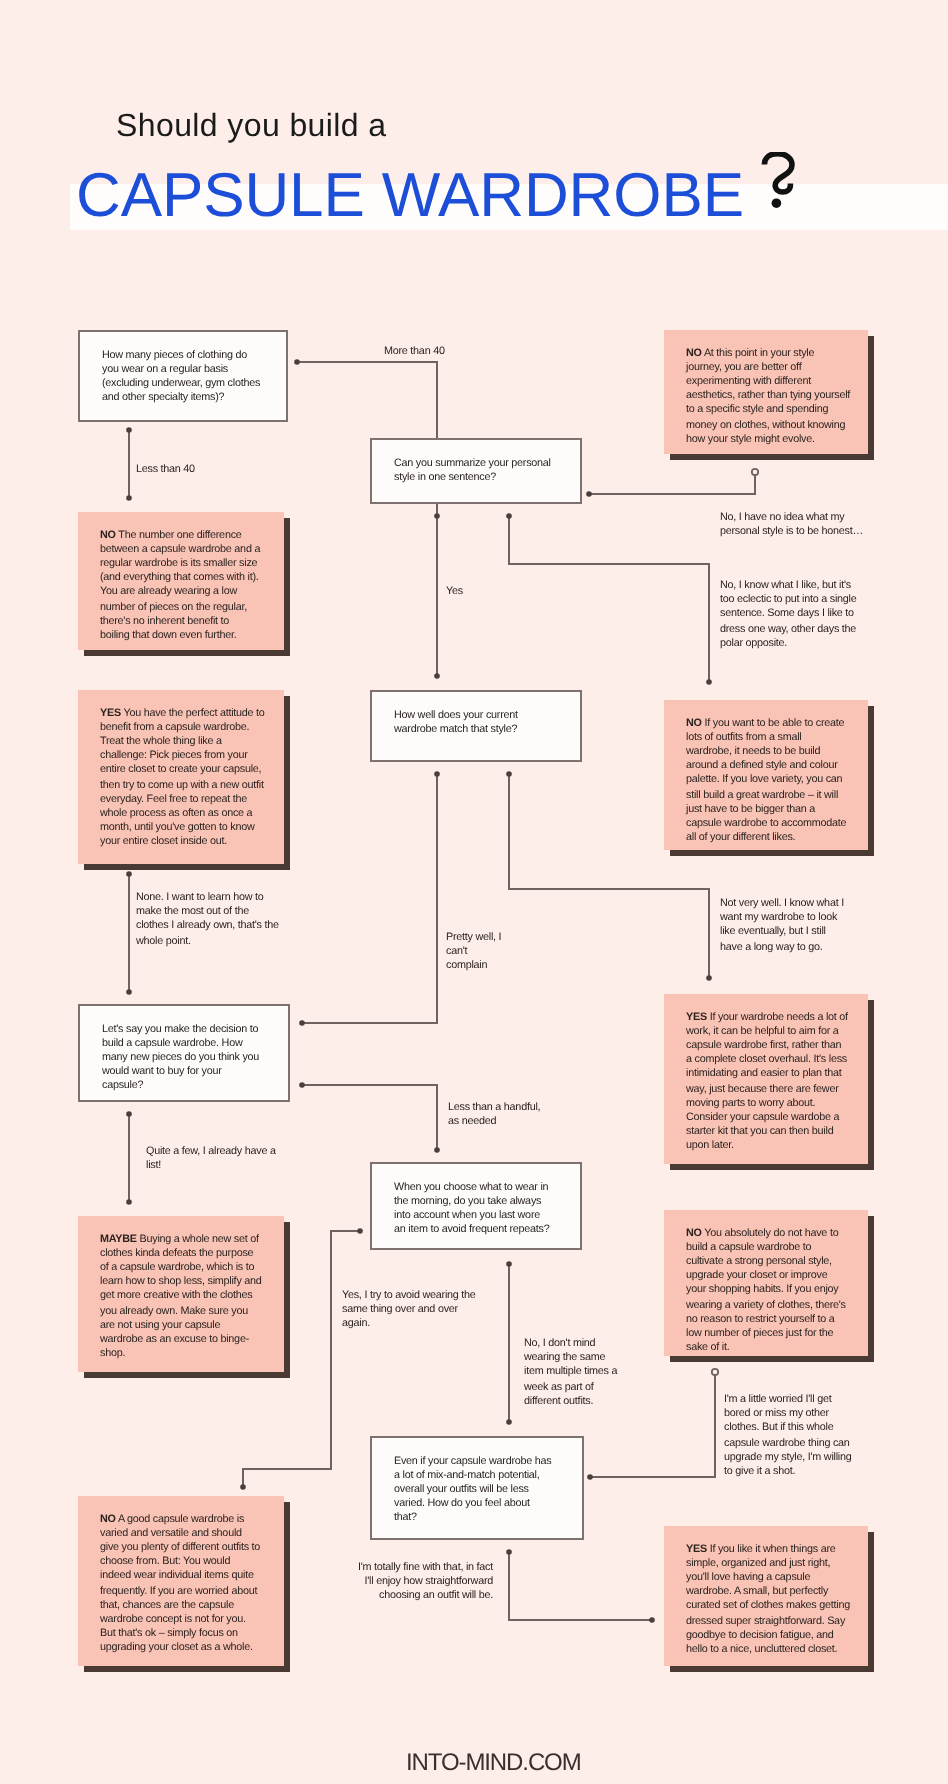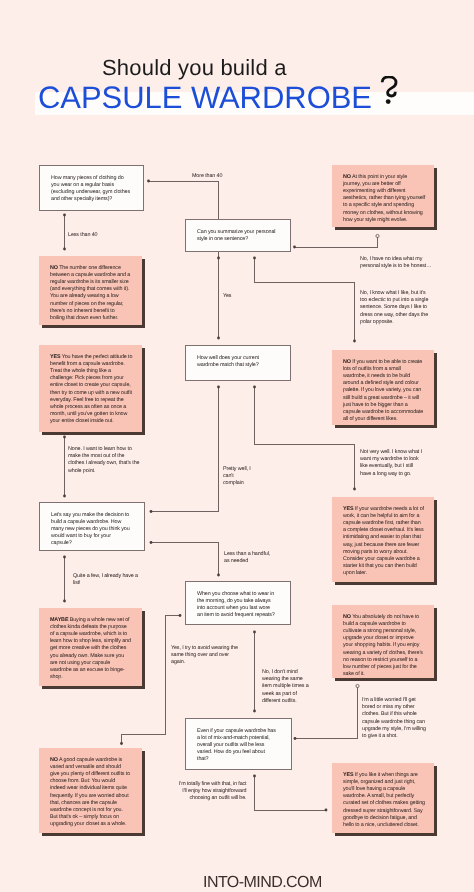--- a/index.html
+++ b/index.html
@@ -1,29 +1,29 @@
 <!DOCTYPE html>
 <html><head>
 <meta charset="utf-8">
 <style>
   html,body{margin:0;padding:0;}
   body{width:474px;height:892px;background:#fdeeea;font-family:"Liberation Sans",sans-serif;overflow:hidden;position:relative;-webkit-font-smoothing:antialiased;text-rendering:geometricPrecision;}
   #stage{position:absolute;left:0;top:0;width:474px;height:892px;}
   .titleband{position:absolute;background:#fffdfc;}
-  .kicker{position:absolute;font-size:22px;color:#1b1b1b;letter-spacing:.2px;white-space:nowrap;margin-left:44px;}
+  .kicker{position:absolute;font-size:16px;color:#1b1b1b;letter-spacing:.2px;white-space:nowrap;}
   .maintitle{position:absolute;font-size:31px;font-weight:400;color:#1d4ed8;letter-spacing:-0.05px;white-space:nowrap;}
   .qmark{position:absolute;font-size:40px;font-weight:400;color:#111;}
   .qbox{position:absolute;background:#fdfcfb;border:1px solid #7d7270;box-sizing:border-box;}
   .qbox .t{position:absolute;left:11px;top:8.6px;width:80px;font-size:5.4px;line-height:7.2px;letter-spacing:-0.12px;color:#2b2320;}
   .abox{position:absolute;background:#f9c3b5;box-sizing:border-box;}
   .abox:after{content:"";position:absolute;left:3px;top:3px;right:-2.5px;bottom:-2.5px;background:#4a3a33;z-index:-1;}
   .abox .t{position:absolute;left:11px;top:8.6px;font-size:5.4px;line-height:7.2px;letter-spacing:-0.12px;color:#2b2320;}
   .abox .t b,.qbox .t b{font-weight:700;}
   .lbl{position:absolute;font-size:5.4px;line-height:7.2px;letter-spacing:-0.12px;color:#2b2320;}
-  .footer{position:absolute;font-size:16px;letter-spacing:-0.55px;color:#3a2f2b;white-space:nowrap;}
+  .footer{position:absolute;font-size:12px;letter-spacing:-0.55px;color:#3a2f2b;white-space:nowrap;}
   svg.conn{position:absolute;left:0;top:0;width:474px;height:892px;overflow:visible;}
 </style>
 </head>
 <body>
 
 <div id="stage">
   <div class="titleband" style="left:35px;top:92px;width:439px;height:23px;"></div>
   <div class="kicker" style="left:58px;top:55px;">Should you build a</div>
   <div class="maintitle" style="left:38px;top:79.5px;">CAPSULE WARDROBE</div>
   <svg class="qmark" style="left:380px;top:76px;width:20px;height:32px;" viewBox="0 0 200 320">

